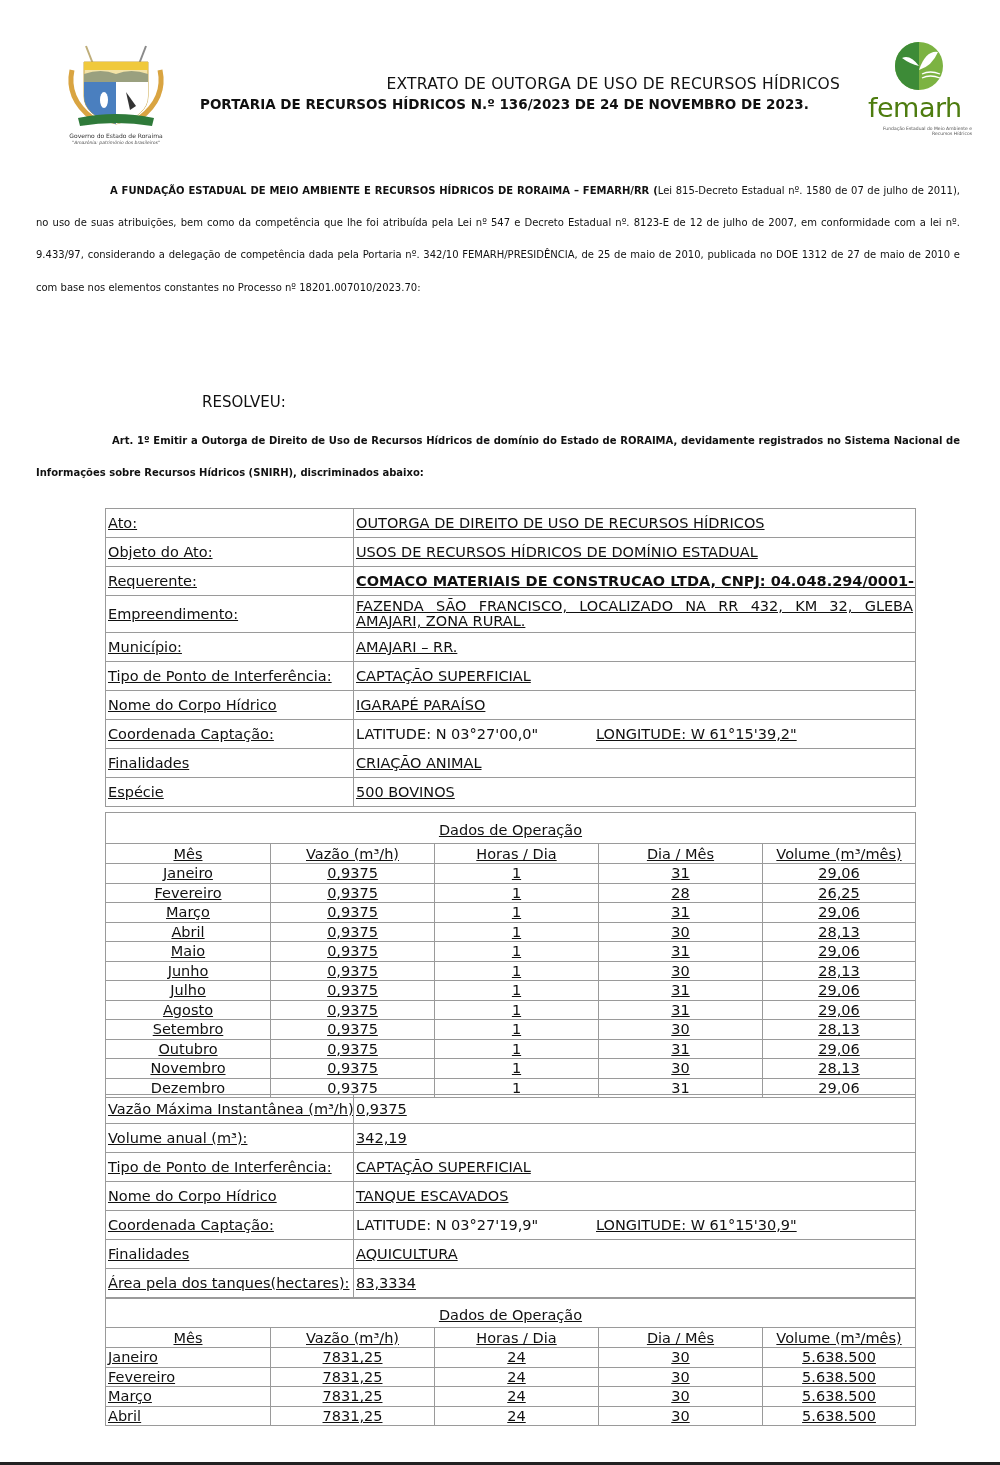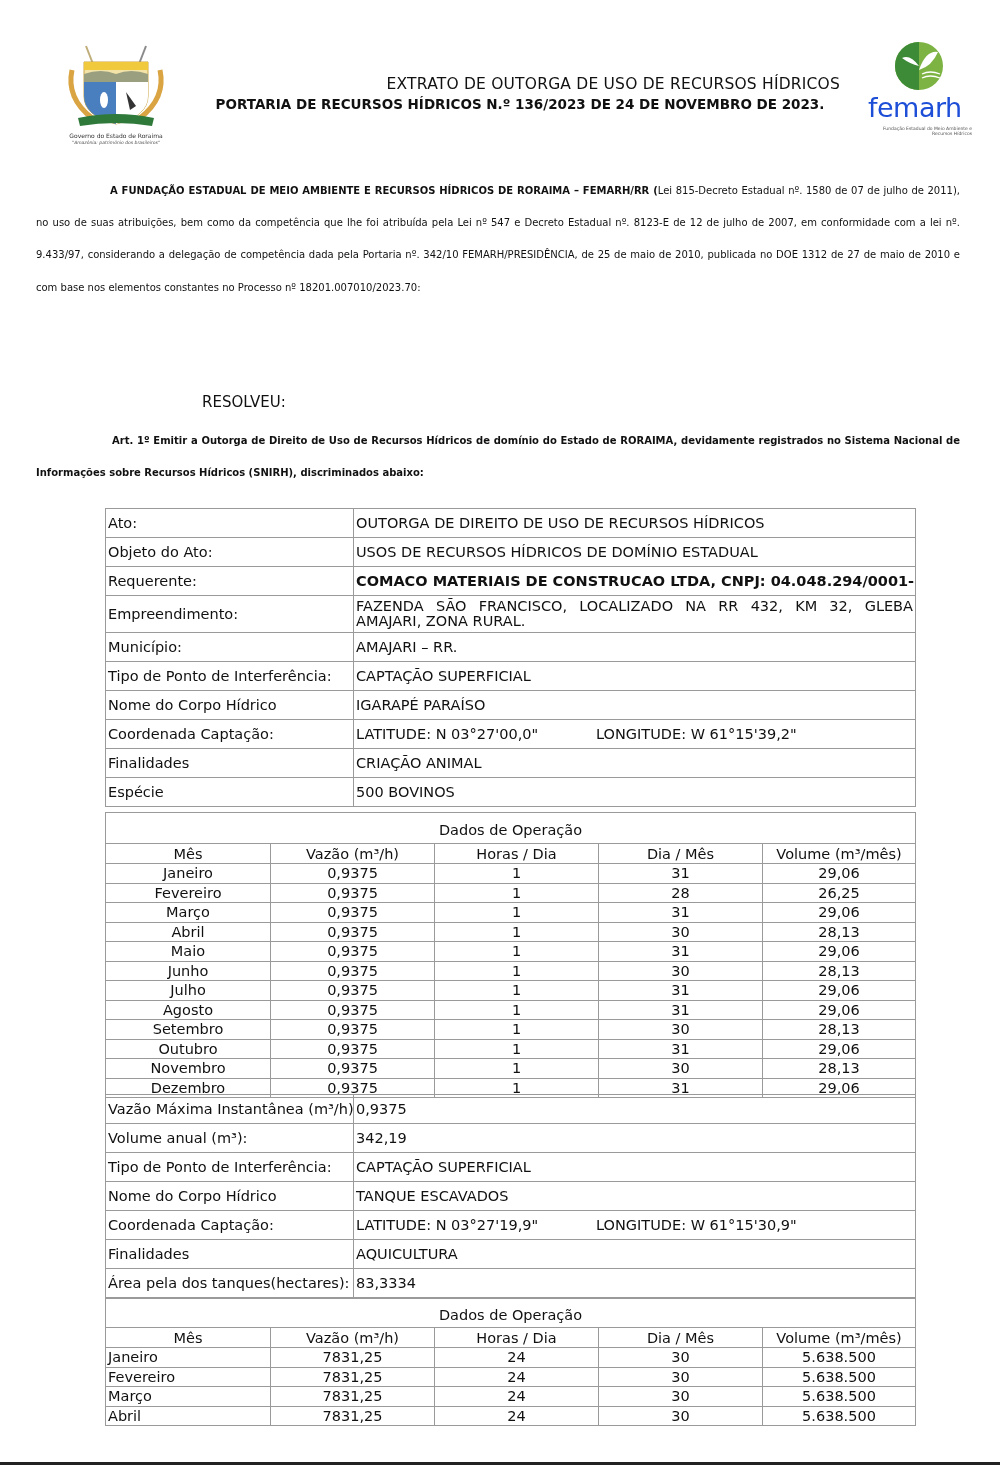--- a/index.html
+++ b/index.html
@@ -5,39 +5,39 @@
   html, body { margin: 0; padding: 0; background: #ffffff; }
   body { width: 1000px; height: 1465px; position: relative; overflow: hidden;
          font-family: "DejaVu Sans", sans-serif; color: #111; }
   .header { position: absolute; left: 0; top: 0; width: 1000px; height: 160px; }
   .logo-left { position: absolute; left: 56px; top: 40px; width: 120px; height: 110px; }
   .logo-left .caption1 { position: absolute; left: 4px; top: 92px; width: 112px; text-align: center;
                          font-size: 6px; color: #333; }
   .logo-left .caption2 { position: absolute; left: 4px; top: 100px; width: 112px; text-align: center;
                          font-size: 4.5px; color: #555; font-style: italic; }
   .logo-right { position: absolute; left: 864px; top: 40px; width: 110px; height: 100px; }
-  .logo-right .brand { position: absolute; left: 4px; top: 52px; font-size: 27px; color: #1d4ed8;
+  .logo-right .brand { position: absolute; left: 4px; top: 52px; font-size: 27px; color: #4d7c0f;
                        letter-spacing: -0.5px; }
   .logo-right .sub { position: absolute; left: 8px; top: 86px; width: 100px; text-align: right;
                      font-size: 4.5px; color: #555; line-height: 5px; }
   .title1 { position: absolute; left: 200px; top: 75px; width: 640px; text-align: right;
             font-size: 15.5px; letter-spacing: 0.2px; }
-  .title2 { position: absolute; left: 200px; top: 96px; width: 640px; text-align: center;
+  .title2 { position: absolute; left: 200px; top: 96px; width: 640px; 
             font-size: 13.5px; font-weight: bold; }
   .para { position: absolute; left: 36px; width: 924px; font-size: 10px; line-height: 32.2px;
           text-align: justify; }
   .para b { font-weight: bold; }
   .p1 { top: 175px; }
   .indent { display: inline-block; width: 74px; }
   .resolveu { position: absolute; left: 202px; top: 393px; font-size: 15px; }
   .p2 { top: 425px; font-weight: bold; }
   .indent2 { display: inline-block; width: 76px; }
 
   table { border-collapse: collapse; position: absolute; left: 105px; width: 811px;
-          font-size: 14.5px; table-layout: fixed; }
+          font-size: 14.5px; table-layout: fixed; text-decoration: underline; }
   td { border: 1px solid #9a9a9a; padding: 0 2px; vertical-align: middle; white-space: nowrap; overflow: hidden; }
   .kv td { height: 28px; }
   .kv td.k { width: 244px; }
   .kv td.wrap { white-space: normal; line-height: 15px; text-align: justify; }
   .bold { font-weight: bold; }
   .sect td { text-align: center; height: 30px; padding-top: 6px; }
   .ops td { text-align: center; height: 18.5px; line-height: 18px; padding: 0; }
   .ops tr.hdr td { height: 19px; }
   .ops td.left { text-align: left; padding-left: 2px; }
   .lat { display: inline-block; width: 240px; }

